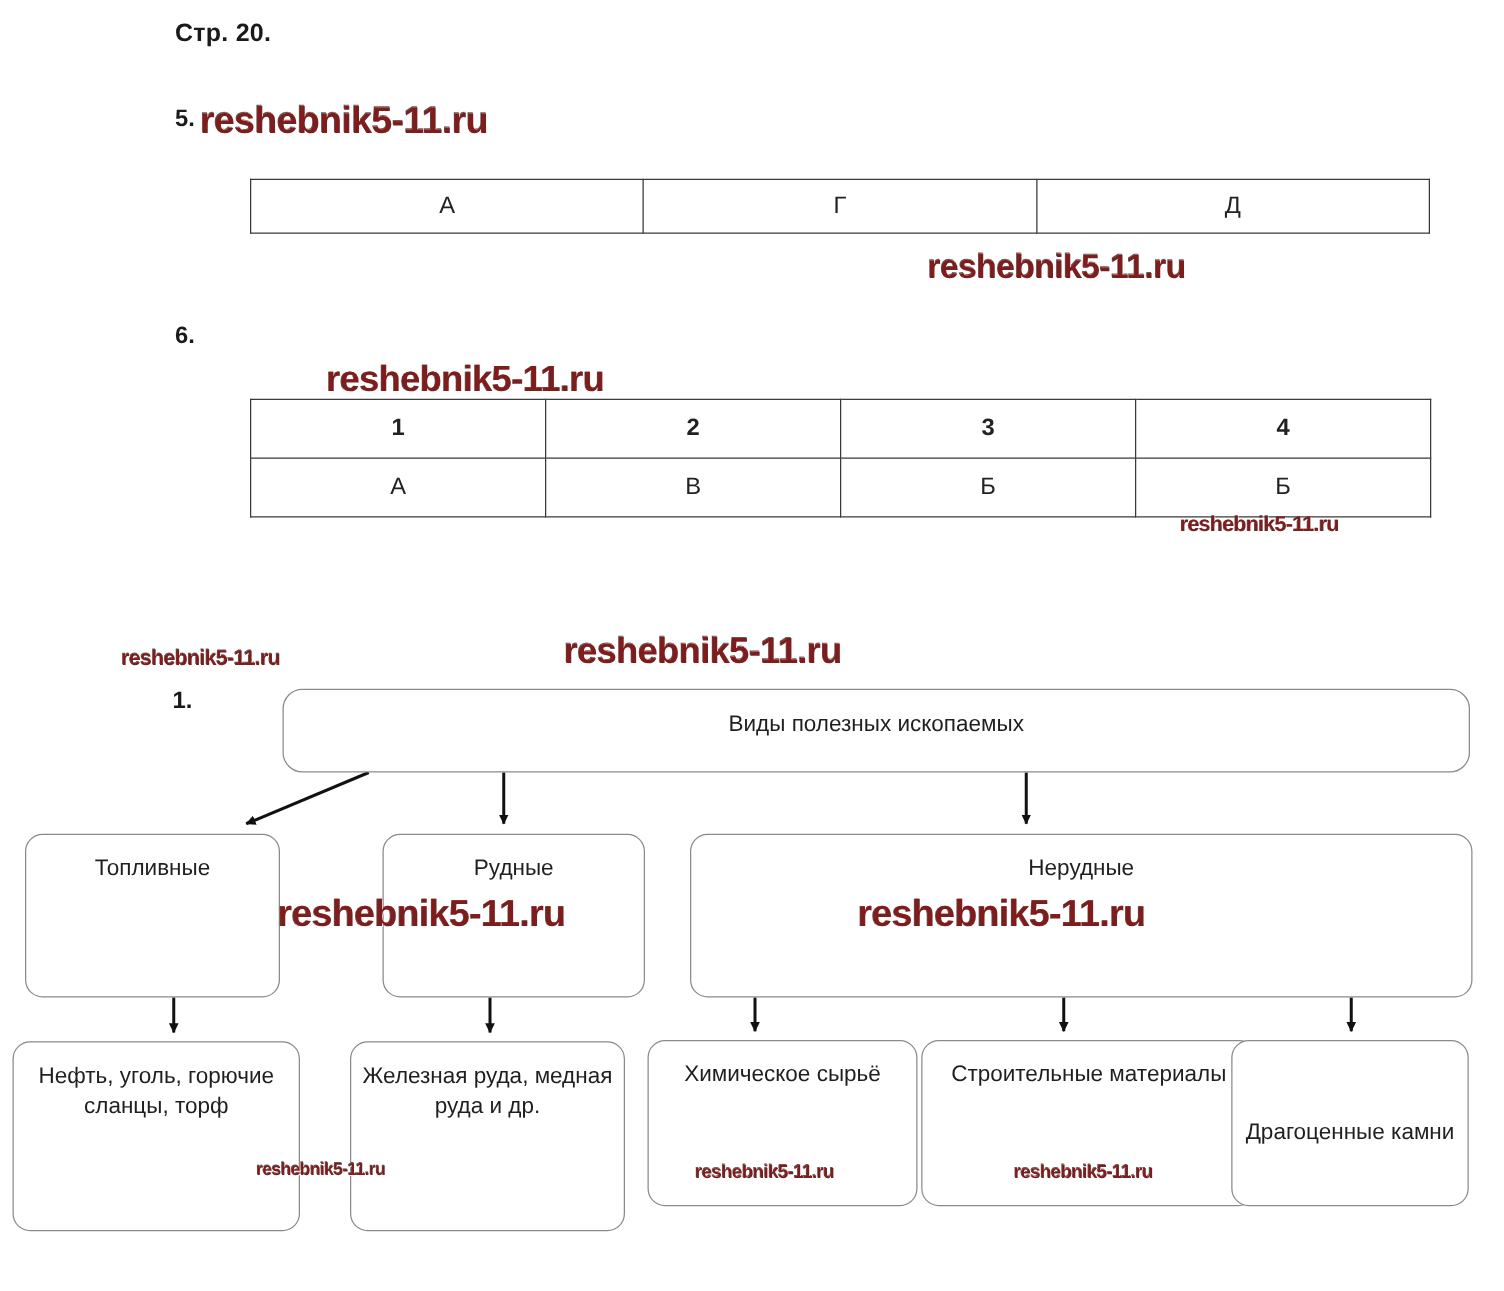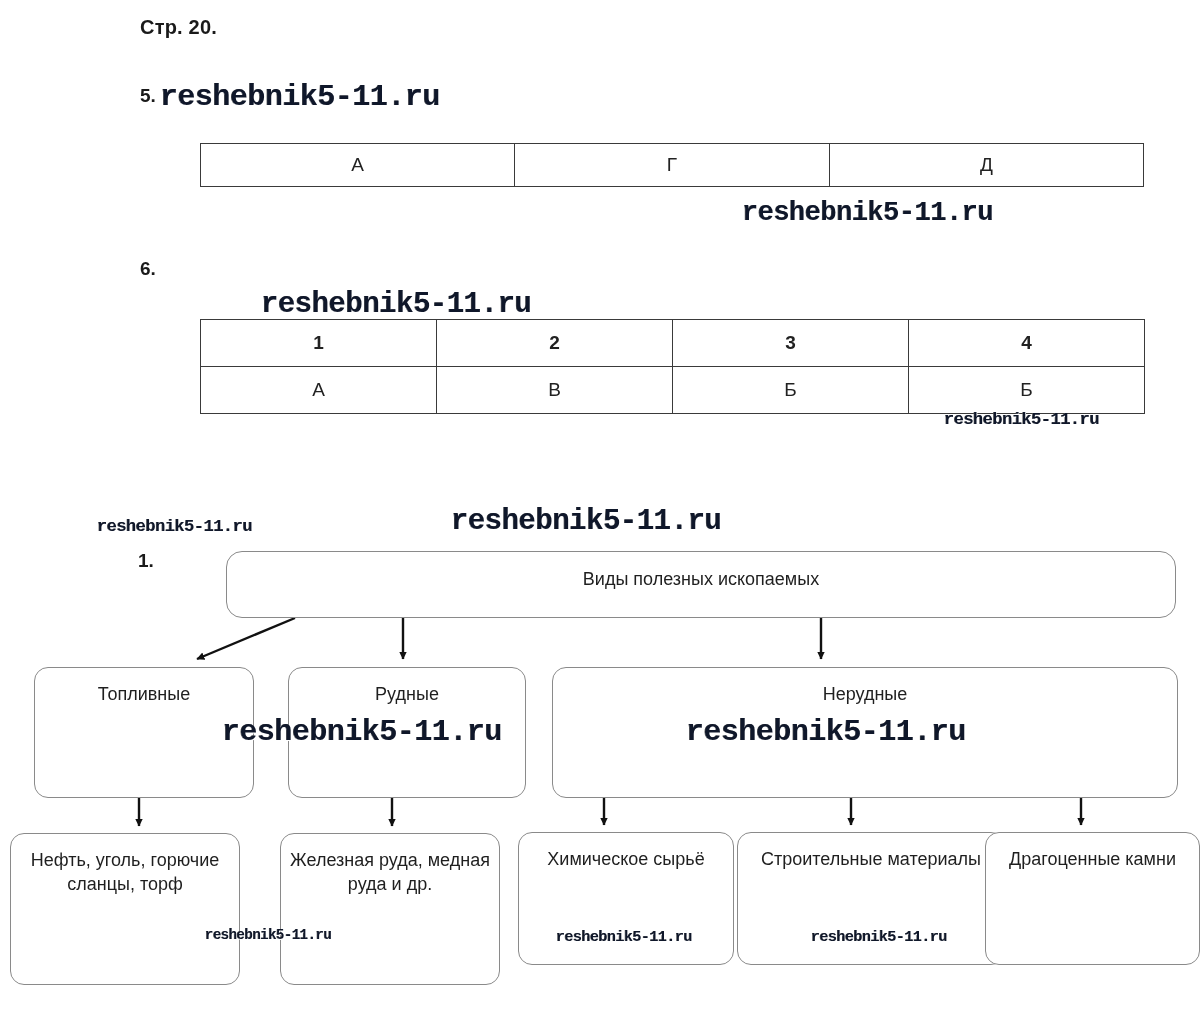--- a/index.html
+++ b/index.html
@@ -38,23 +38,23 @@
   #task1-num { left: 138px; top: 550px; font-size: 19px; font-weight: bold; }
 
   .section-title {
     left: 477px; top: 478px;
     font-size: 19px;
     font-weight: bold;
   }
 
   
   .wm {
-    font-family: Liberation Mono, monospace;
-    font-weight: bold;
-    color: #0f172a;
+    font-family: Liberation Sans, sans-serif;
+    font-weight: bold;
+    color: #7f1d1d;
     letter-spacing: -0.5px;
     white-space: nowrap;
     text-shadow: 0.6px 0.6px 0 #ffffff, -0.5px -0.5px 0 #5d5d5d;
     pointer-events: none;
   }
   #wm-1 { left: 160px; top: 80px;  font-size: 30px; }
   #wm-2 { left: 742px; top: 198px; font-size: 27px; }
   #wm-3 { left: 261px; top: 288px; font-size: 29px; }
   #wm-4 { left: 944px; top: 410px; font-size: 17px; }
   #wm-5 { left: 97px;  top: 517px; font-size: 17px; }
@@ -97,29 +97,29 @@
     color: #1f1f1f;
     line-height: 1.35;
     padding-top: 14px;
   }
   #node-root {
     left: 226px; top: 551px; width: 950px; height: 67px;
     border-radius: 16px;
     align-items: flex-start;
     padding-top: 15px;
   }
-  #node-fuel   { left: 34px;  top: 667px; width: 220px; height: 131px; }
-  #node-ore    { left: 288px; top: 667px; width: 238px; height: 131px; }
+  #node-fuel   { left: 20px;  top: 667px; width: 204px; height: 131px; }
+  #node-ore    { left: 306px; top: 667px; width: 210px; height: 131px; }
   #node-nonore { left: 552px; top: 667px; width: 626px; height: 131px; }
 
   #leaf-1 { left: 10px;  top: 833px; width: 230px; height: 152px; }
   #leaf-2 { left: 280px; top: 833px; width: 220px; height: 152px; }
   #leaf-3 { left: 518px; top: 832px; width: 216px; height: 133px; }
   #leaf-4 { left: 737px; top: 832px; width: 268px; height: 133px; }
-  #leaf-5 { left: 985px; top: 832px; width: 215px; height: 133px; }
+  #leaf-5 { left: 985px; top: 832px; width: 190px; height: 133px; align-items: center; }
 
   .node .label { display: block; width: 100%; padding: 0 8px; box-sizing: border-box; }
 
   
   #edges {
     left: 0; top: 0; width: 1203px; height: 1033px;
     pointer-events: none;
   }
 </style>
 </head>

